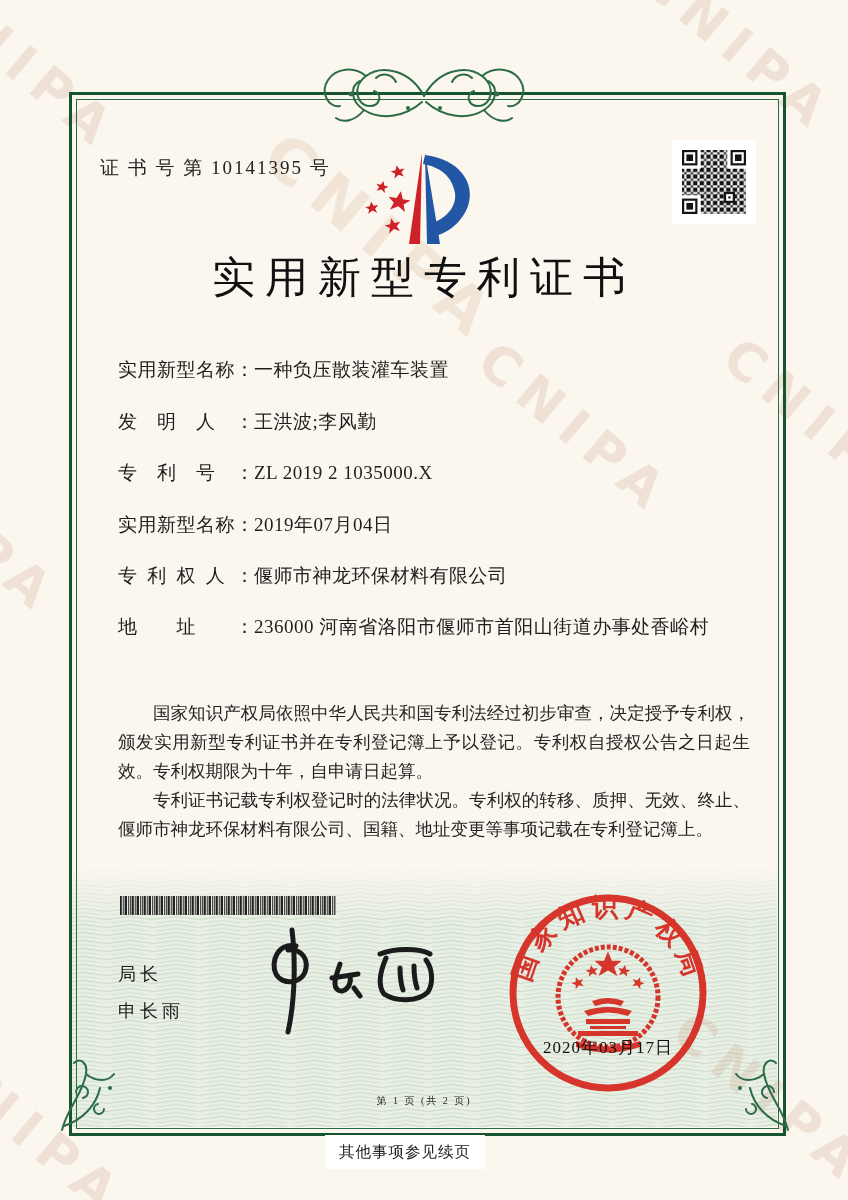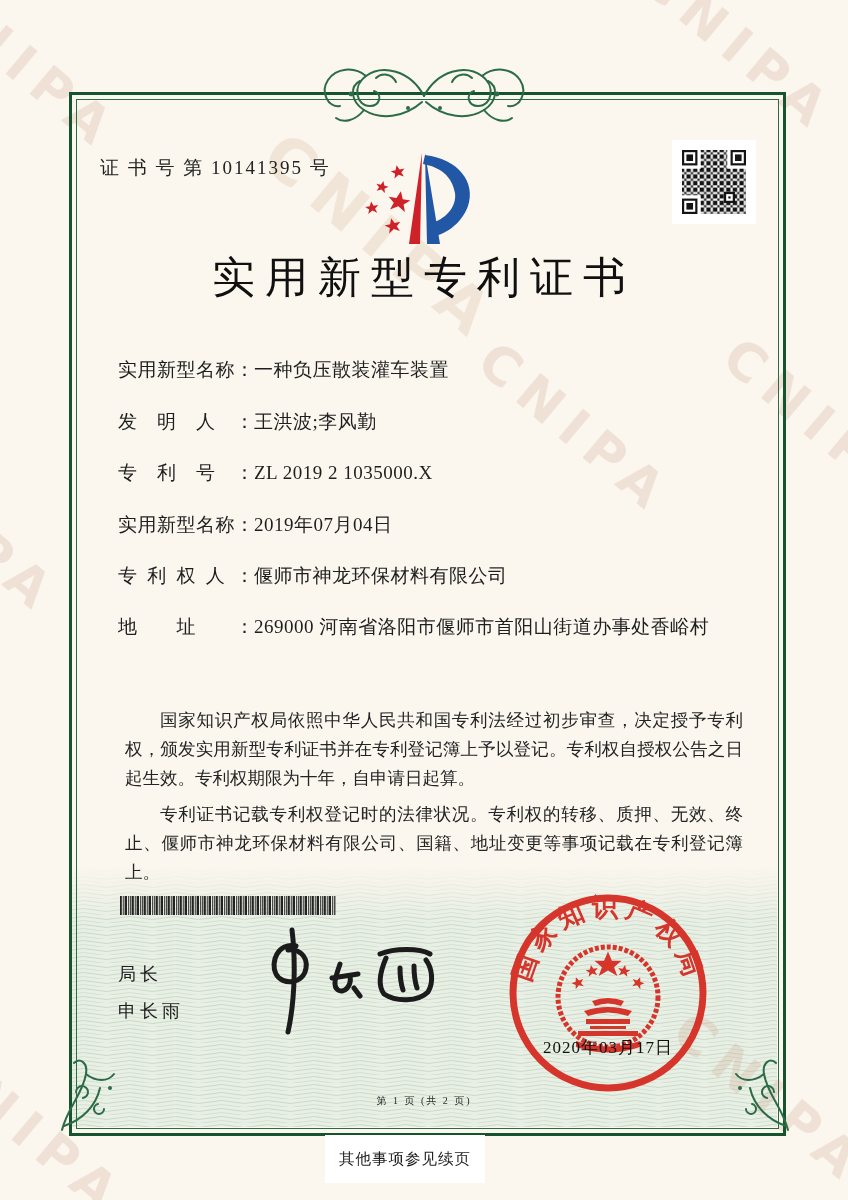--- a/index.html
+++ b/index.html
@@ -42,34 +42,34 @@
   .title{position:absolute;left:0;width:100%;top:249px;text-align:center;font-size:43px;
       font-weight:normal;letter-spacing:10px;color:#101010;}
 
   .frow{position:absolute;left:118px;font-size:19px;color:#1e1e1e;white-space:nowrap;}
   .flabel{display:inline-block;width:136px;text-align:justify;text-align-last:justify;}
   .fvalue{letter-spacing:.5px;}
   .grant-no{position:absolute;left:317px;top:0;}
 
   .body-text{position:absolute;left:118px;top:699px;width:632px;font-size:17.5px;
       line-height:29px;color:#242424;text-align:justify;}
-  .body-text p{margin:7px;text-indent:2em;}
+  .body-text p{margin:0;text-indent:2em;}
 
   .barcode{position:absolute;left:120px;top:896px;}
   .signer-title{position:absolute;left:118px;top:962px;font-size:18px;letter-spacing:4px;color:#1c1c1c;}
   .signer-name{position:absolute;left:118px;top:999px;font-size:18px;letter-spacing:4px;color:#1c1c1c;}
   .signature{position:absolute;left:262px;top:924px;}
 
   .seal{position:absolute;left:506px;top:891px;opacity:.93;}
   .seal-date{position:absolute;left:512px;top:1036px;width:192px;text-align:center;
       font-size:17px;letter-spacing:1px;color:#101010;}
 
   .page-info{position:absolute;left:0;width:100%;top:1094px;text-align:center;
       font-size:10px;color:#2a2a2a;letter-spacing:2px;}
-  .outside-note{position:absolute;left:325px;top:1135px;width:160px;height:48px;background:#ffffff;
+  .outside-note{position:absolute;left:325px;top:1135px;width:160px;height:34px;background:#ffffff;
       display:flex;align-items:center;justify-content:center;font-size:15.5px;
       letter-spacing:1px;color:#1c1c1c;}
 </style>
 </head>
 <body>
 
 <div class="page">
 
   <span class="wm wm1">CNIPA</span>
   <span class="wm wm2">CNIPA</span>
@@ -195,21 +195,21 @@
     <div class="frow" style="top:460px">
       <span class="flabel">专利号：</span><span class="fvalue">ZL 2019 2 1035000.X</span>
     </div>
     <div class="frow" style="top:512px">
       <span class="flabel">实用新型名称：</span><span class="fvalue">2019年07月04日</span>
     </div>
     <div class="frow" style="top:563px">
       <span class="flabel">专利权人：</span><span class="fvalue">偃师市神龙环保材料有限公司</span>
     </div>
     <div class="frow" style="top:614px">
-      <span class="flabel">地址：</span><span class="fvalue">269000 河南省洛阳市偃师市首阳山街道办事处香峪村</span>
+      <span class="flabel">地址：</span><span class="fvalue">236000 河南省洛阳市偃师市首阳山街道办事处香峪村</span>
     </div>
 
     <div class="body-text">
       <p>国家知识产权局依照中华人民共和国专利法经过初步审查，决定授予专利权，颁发实用新型专利证书并在专利登记簿上予以登记。专利权自授权公告之日起生效。专利权期限为十年，自申请日起算。</p>
       <p>专利证书记载专利权登记时的法律状况。专利权的转移、质押、无效、终止、偃师市神龙环保材料有限公司、国籍、地址变更等事项记载在专利登记簿上。</p>
     </div>
 
     <svg class="barcode" width="216" height="19" viewBox="0 0 216 19" preserveAspectRatio="none">
       <defs>
         <pattern id="bcp" width="12" height="19" patternUnits="userSpaceOnUse">

